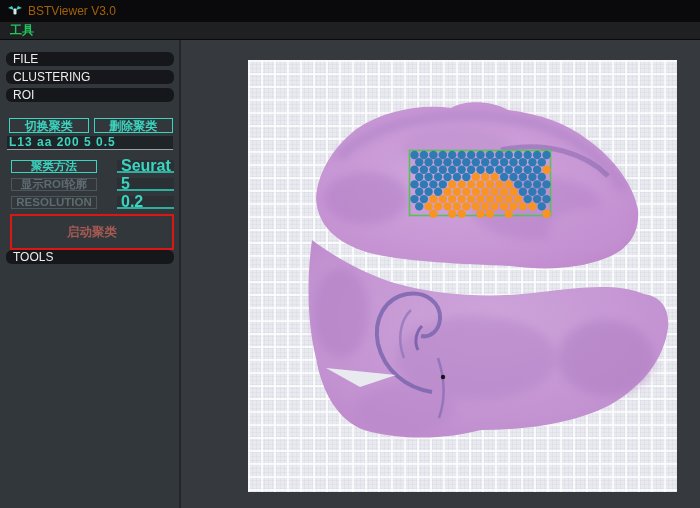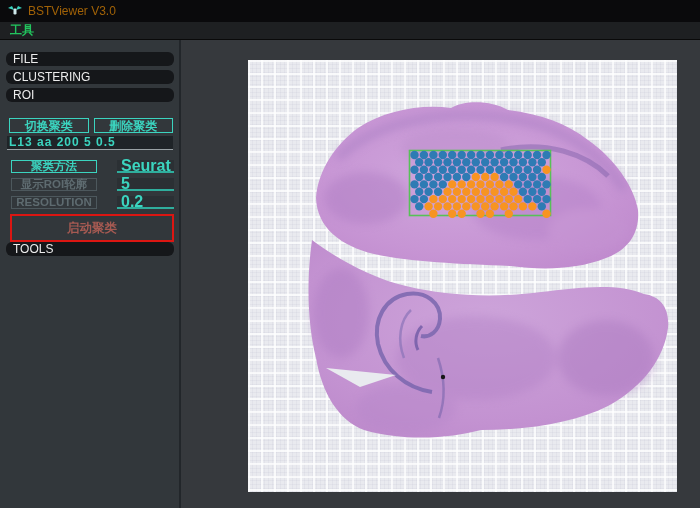--- a/index.html
+++ b/index.html
@@ -56,21 +56,21 @@
   .param-row.disabled .param-label{
     color:var(--disabled-gray,#5e6b70);border-color:var(--disabled-border,#4d585d);
   }
   .param-value{
     flex:1;height:13px;box-sizing:border-box;
     background:#2b3034;border-bottom:2px solid var(--accent-teal-dim,#2fae9d);
     color:var(--accent-teal,#3bd4bf);font-weight:bold;font-size:16px;line-height:11px;
     padding-left:4px;cursor:text;
   }
   .start-wrap{
-    margin:4px 5px 0 10px;height:28px;box-sizing:border-box;
+    margin:4px 5px 0 10px;height:36px;box-sizing:border-box;
     border:2px solid var(--highlight-red,#dc1612);display:flex;
   }
   .start-btn{
     flex:1;background:transparent;border:none;padding:0;
     color:var(--start-text,#a65a52);font-weight:bold;font-size:12.5px;
     font-family:inherit;cursor:pointer;
   }
   .tools-header{}
   
   .viewer{flex:1;position:relative;background:var(--viewer-bg,#36393d);}

